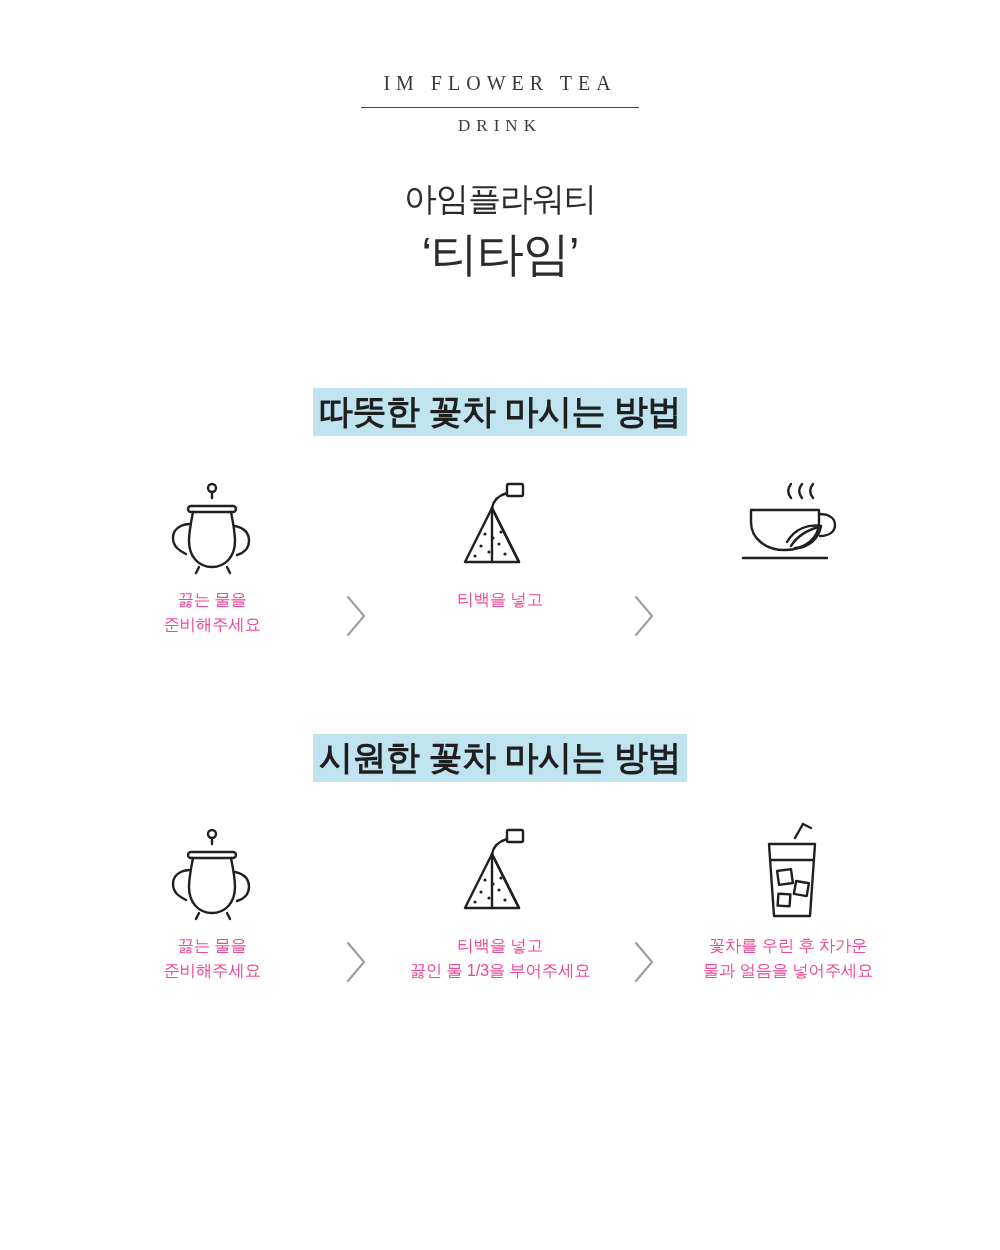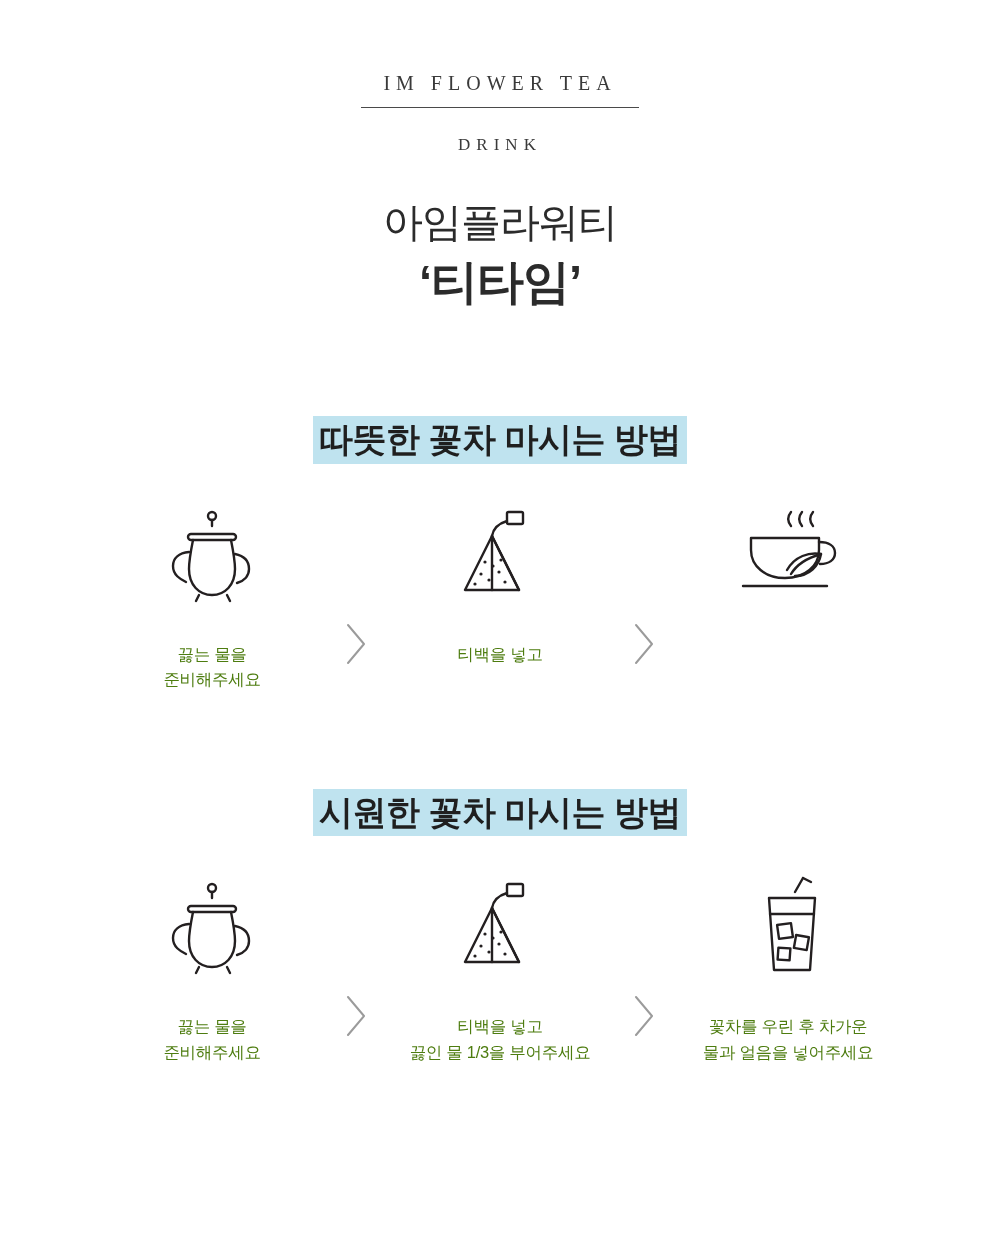--- a/index.html
+++ b/index.html
@@ -40,38 +40,38 @@
     width: 278px;
     height: 1px;
     background: #4a4a4a;
     margin: 0 auto;
   }
   .brand-sub {
     font-family: "Liberation Serif", serif;
     font-size: 17px;
     letter-spacing: 6px;
     color: #3a3a3a;
-    margin-top: 27px;
+    margin-top: 8px;
   }
 
   .title-block {
     text-align: center;
     margin-top: 42px;
     line-height: 1.28;
   }
   .title-line1 {
-    font-size: 40px;
+    font-size: 33px;
     color: #2b2b2b;
     font-weight: 400;
     letter-spacing: -1px;
   }
   .title-line2 {
     font-size: 47px;
     color: #2b2b2b;
-    font-weight: 700;
+    font-weight: 400;
     letter-spacing: -1px;
     margin-top: 4px;
   }
 
   
   .section {
     margin-top: 0;
   }
   .section-heading-wrap {
     text-align: center;
@@ -98,24 +98,24 @@
     width: 232px;
     text-align: center;
   }
   .step-icon {
     height: 104px;
     display: flex;
     align-items: center;
     justify-content: center;
   }
   .step-caption {
-    margin-top: 34px;
+    margin-top: 7px;
     font-size: 16.5px;
     line-height: 1.55;
-    color: #4d7c0f;
+    color: #ec4899;
     letter-spacing: -0.3px;
   }
   .step-caption span { display: block; }
 
   .arrow {
     width: 56px;
     display: flex;
     align-items: center;
     justify-content: center;
     padding-top: 118px;

